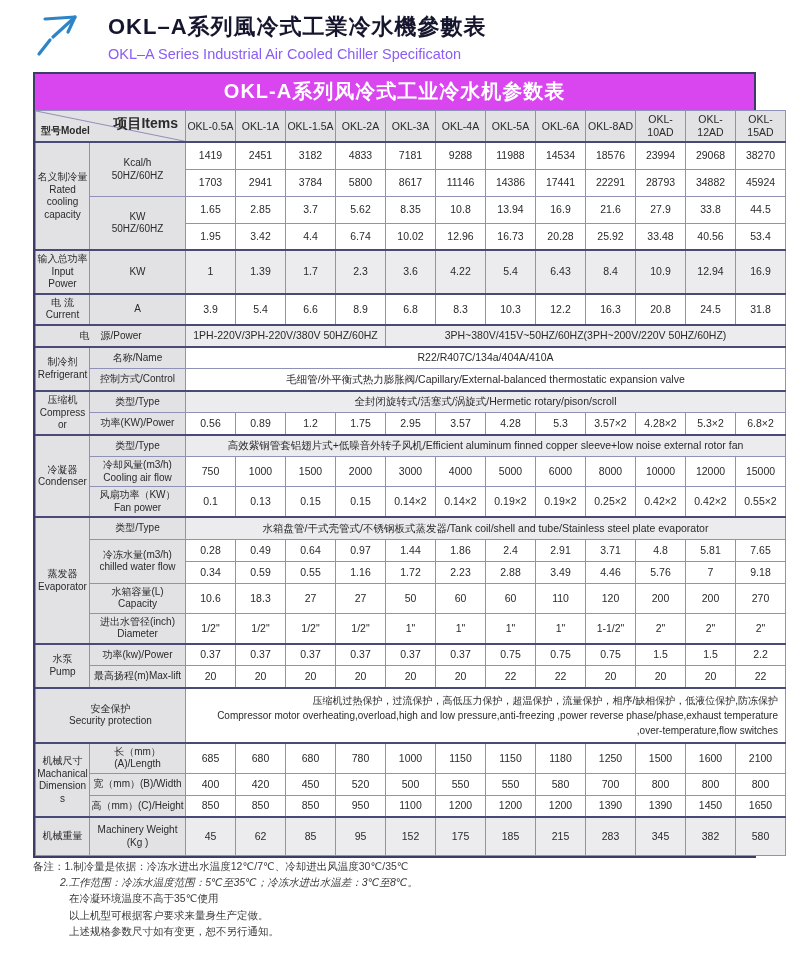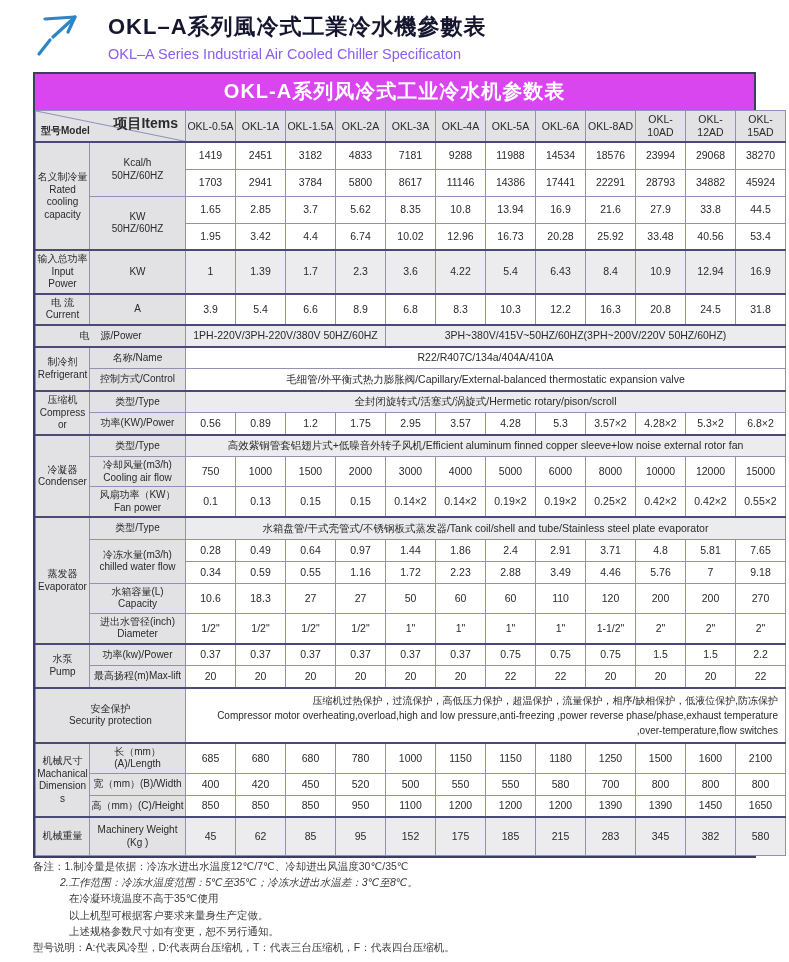--- a/index.html
+++ b/index.html
@@ -432,18 +432,17 @@
     </table>
   </div>
 
   <div class="notes">
     <div class="notes-zh">
         <div class="note-line">备注：1.制冷量是依据：冷冻水进出水温度12℃/7℃、冷却进出风温度30℃/35℃</div>
         <div class="note-line ind1">2.工作范围：冷冻水温度范围：5℃至35℃；冷冻水进出水温差：3℃至8℃。</div>
         <div class="note-line ind2">在冷凝环境温度不高于35℃使用</div>
         <div class="note-line ind2">以上机型可根据客户要求来量身生产定做。</div>
         <div class="note-line ind2">上述规格参数尺寸如有变更，恕不另行通知。</div>
-        <div class="note-line">型号说明：A:代表风冷型，D:代表两台压缩机，T：代表三台压缩机，F：代表四台压缩机。</div>
       </div>
 
   </div>
 
 </div>
 
 </body></html>

